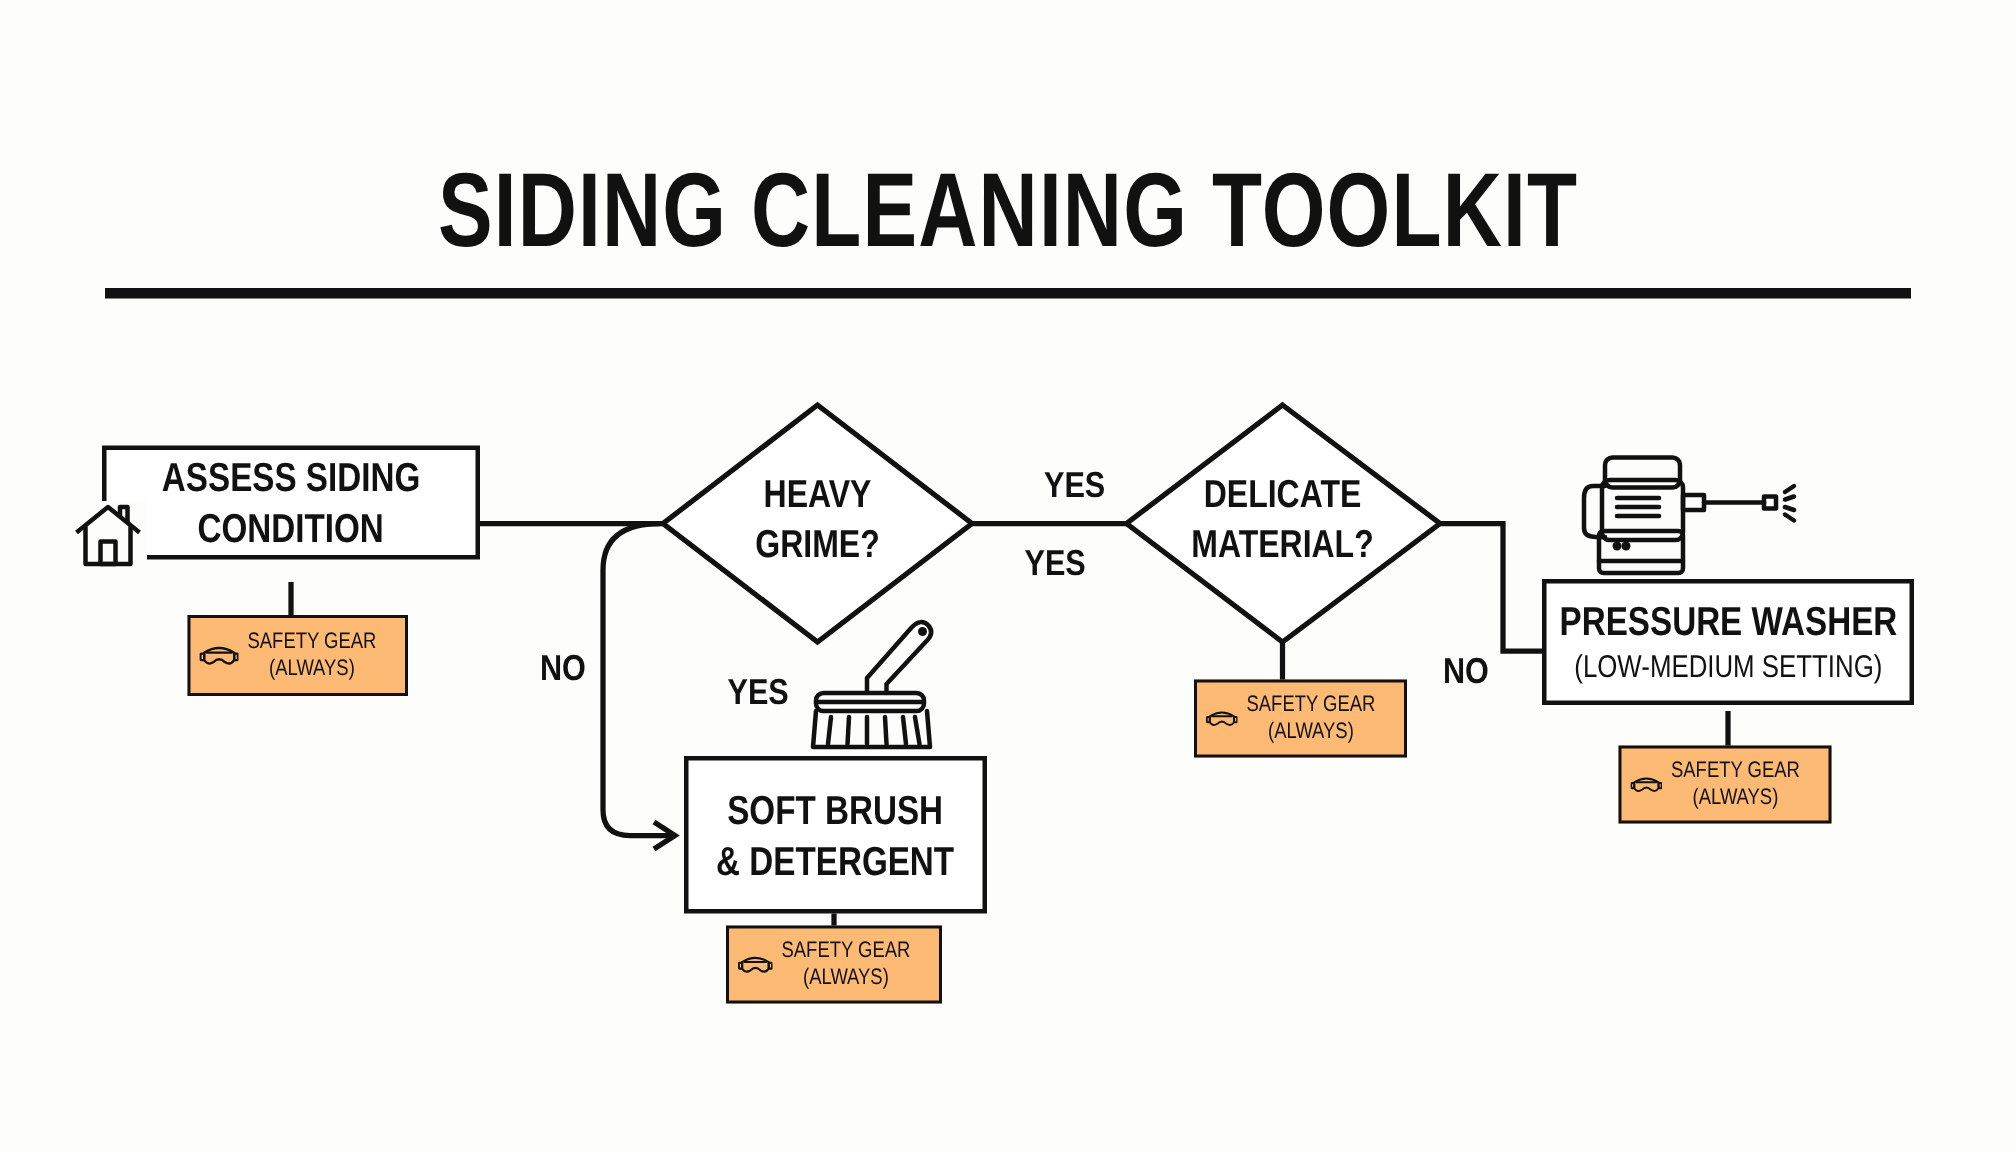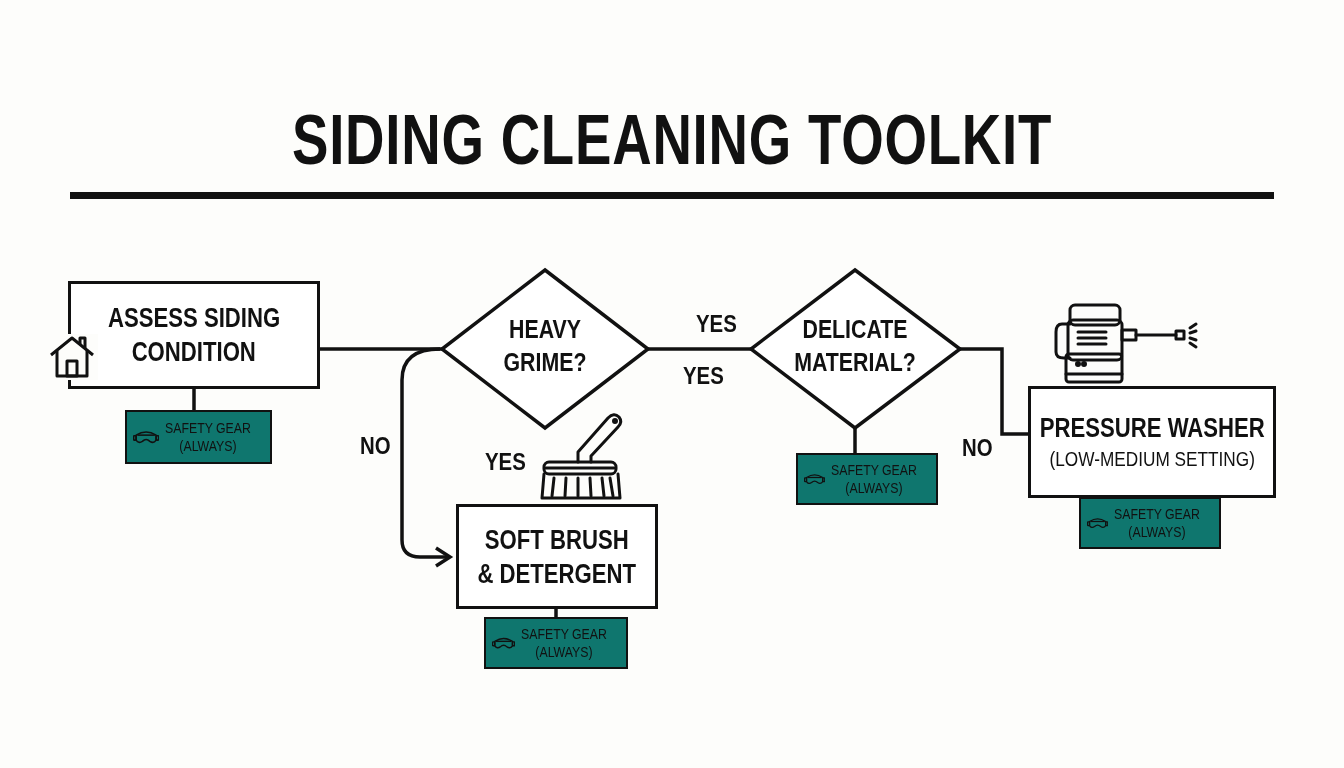--- a/index.html
+++ b/index.html
@@ -21,21 +21,21 @@
   .box .t {
     font-weight:bold; font-size:27px; line-height:34px; transform:scaleX(0.82); white-space:nowrap;
   }
   .box .s { font-size:21px; line-height:28px; transform:scaleX(0.82); white-space:nowrap; }
   .diamond-label {
     position:absolute; text-align:center; font-weight:bold; font-size:26px; line-height:33px;
     transform:scaleX(0.82); white-space:nowrap;
   }
   .lbl { position:absolute; font-weight:bold; font-size:24px; transform:scaleX(0.85); transform-origin:left top; }
   .safety {
-    position:absolute; border:2px solid #111; background:#0f766e; box-sizing:border-box;
+    position:absolute; border:2px solid #111; background:#fdba74; box-sizing:border-box;
     display:flex; align-items:center; padding-left:6px;
   }
   .safety .txt { font-size:15px; line-height:18px; text-align:center; transform:scaleX(0.82); transform-origin:left center; white-space:nowrap; }
   .icon { position:absolute; }
 </style>
 </head>
 <body>
 
 <div class="title">SIDING CLEANING TOOLKIT</div>
 <div class="rule"></div>
@@ -56,21 +56,21 @@
     <path d="M 440 349 Q 402 349 402 380 L 402 540 Q 402 557 420 557 L 450 557"></path>
     <polyline points="436,548 450,557 436,566"></polyline>
 
     <line x1="194" y1="388" x2="194" y2="410"></line>
     <line x1="556" y1="596" x2="556" y2="618"></line>
     <line x1="855" y1="428" x2="855" y2="454"></line>
     <line x1="1152" y1="474" x2="1152" y2="498"></line>
   </g>
 </svg>
 
-<div class="box" style="left:68px;top:281px;width:252px;height:108px;">
+<div class="box" style="left:68px;top:297px;width:252px;height:76px;">
   <div class="t">ASSESS SIDING</div>
   <div class="t">CONDITION</div>
 </div>
 <svg class="icon" style="left:48px;top:334px;" width="50" height="46" viewBox="0 0 50 46">
   <rect x="0" y="0" width="50" height="46" fill="#fdfdfb"></rect>
   <g stroke="#111" stroke-width="3" fill="none" stroke-linejoin="round">
     <polyline points="3,21 24,4 45,21"></polyline>
     <polyline points="9,17 9,42 39,42 39,17"></polyline>
     <rect x="19" y="27" width="10" height="15"></rect>
     <polyline points="32,10 32,4 37,4 37,14"></polyline>
@@ -129,21 +129,21 @@
     <rect x="72" y="28" width="14" height="10"></rect>
     <line x1="86" y1="33" x2="126" y2="33"></line>
     <rect x="126" y="29" width="8" height="8"></rect>
     <line x1="140" y1="26" x2="146" y2="22"></line>
     <line x1="140" y1="31" x2="146" y2="29"></line>
     <line x1="140" y1="36" x2="146" y2="38"></line>
     <line x1="140" y1="41" x2="146" y2="45"></line>
   </g>
 </svg>
 
-<div class="box" style="left:1028px;top:386px;width:248px;height:112px;">
+<div class="box" style="left:1028px;top:386px;width:248px;height:84px;">
   <div class="t">PRESSURE WASHER</div>
   <div class="s">(LOW-MEDIUM SETTING)</div>
 </div>
 
 <div class="safety" style="left:125px;top:410px;width:147px;height:54px;">
   <svg width="42" height="26" viewBox="0 0 42 26">
     <g stroke="#111" stroke-width="2.5" fill="none" stroke-linejoin="round">
       <path d="M 5 10 Q 21 0 37 10 L 37 18 Q 33 24 27 20 Q 21 14 15 20 Q 9 24 5 18 Z"></path>
       <line x1="7" y1="10" x2="35" y2="10"></line>
       <rect x="1" y="11" width="4" height="7" rx="1"></rect>

